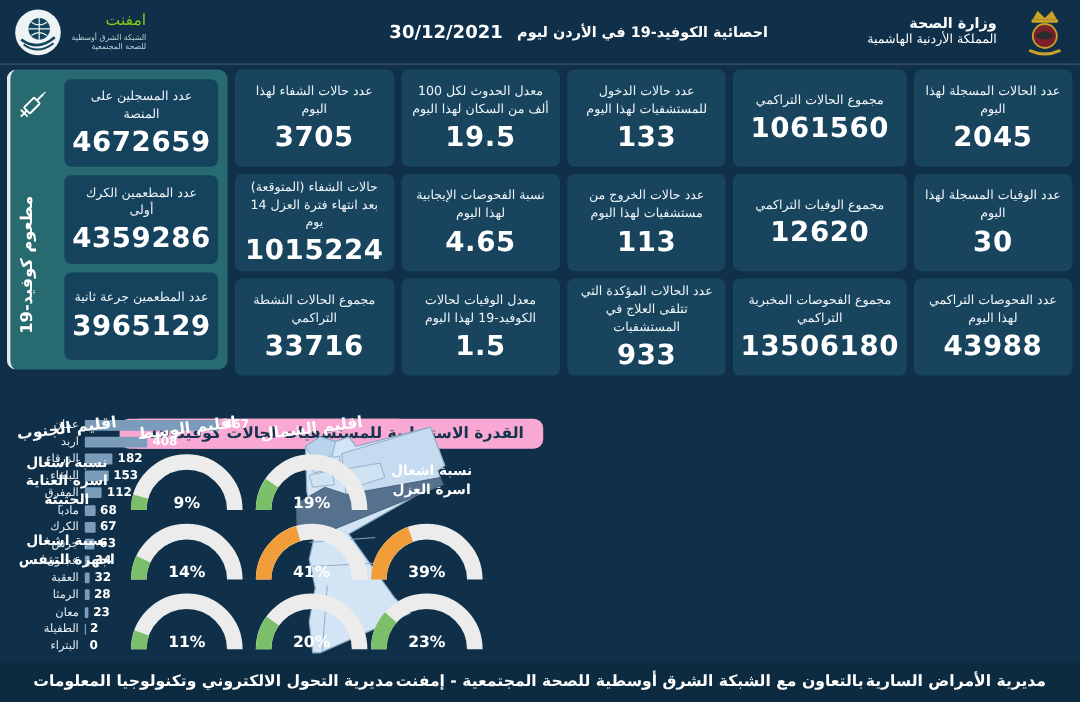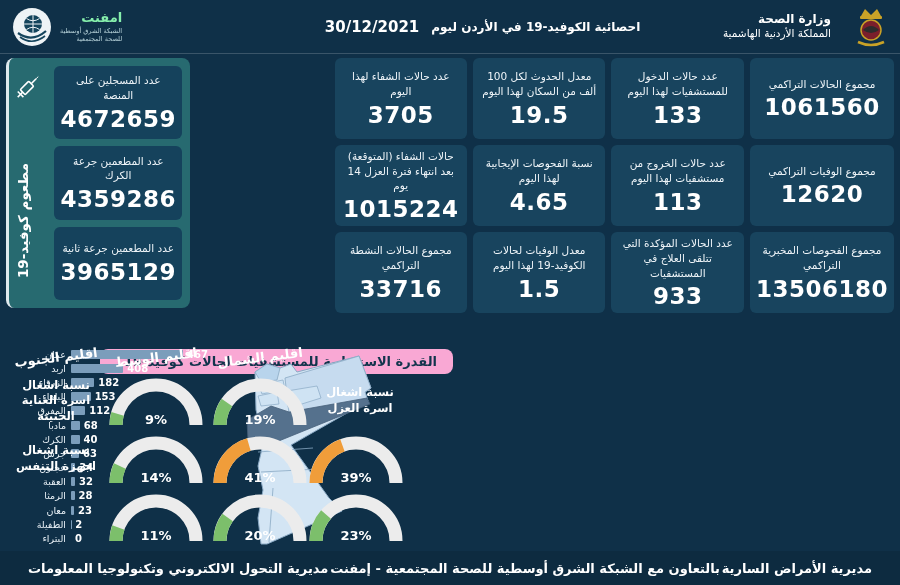--- a/index.html
+++ b/index.html
@@ -19,21 +19,21 @@
   }
   .ministry{display:flex;align-items:center;gap:23px;}
   .ministry .txt{text-align:right;line-height:1.3;}
   .ministry .l1{font-size:12px;font-weight:bold;}
   .ministry .l2{font-size:10.5px;}
   .titleblock{display:flex;align-items:center;gap:12px;margin-left:120px;}
   .page-title{font-size:12px;font-weight:bold;}
   .page-date{font-size:15px;font-weight:bold;direction:ltr;}
   .emphnet{display:flex;align-items:center;gap:8px;}
   .emphnet .txt{text-align:right;line-height:1.25;}
-  .emphnet .name{font-size:13px;font-weight:bold;color:#86efac;}
+  .emphnet .name{font-size:13px;font-weight:normal;color:#84cc16;}
   .emphnet .sub{font-size:6.5px;color:#b8d3da;}
 
   
   .main{
     position:absolute;top:58px;right:6px;left:6px;height:250px;
     display:flex;gap:6px;
   }
   .stats-grid{flex:1;display:grid;grid-template-columns:repeat(5,1fr);gap:6px;}
   .stat-col{display:grid;grid-template-rows:repeat(3,1fr);gap:6px;}
   .card{
@@ -140,20 +140,34 @@
         <circle cx="21" cy="17" r="9" fill="#14445c"></circle>
         <path d="M12 17 h18 M21 8 v18 M14.5 11.5 q6.5 4.5 13 0 M14.5 22.5 q6.5 -4.5 13 0" stroke="#eef3f6" stroke-width="1" fill="none"></path>
         <path d="M6 26 Q20 36 34 24" stroke="#14445c" stroke-width="2.2" fill="none"></path>
         <path d="M8 30 Q20 39 33 29" stroke="#14445c" stroke-width="1.6" fill="none"></path>
       </svg>
     </div>
   </div>
 
   <div class="main">
     <div class="stats-grid" id="statsGrid">
+        <div class="stat-col">
+          <div class="card">
+            <div class="lbl">عدد الحالات المسجلة لهذا اليوم</div>
+            <div class="val">2045</div>
+          </div>
+          <div class="card">
+            <div class="lbl">عدد الوفيات المسجلة لهذا اليوم</div>
+            <div class="val">30</div>
+          </div>
+          <div class="card">
+            <div class="lbl">عدد الفحوصات التراكمي لهذا اليوم</div>
+            <div class="val">43988</div>
+          </div>
+        </div>
         <div class="stat-col">
           <div class="card">
             <div class="lbl">مجموع الحالات التراكمي</div>
             <div class="val">1061560</div>
           </div>
           <div class="card">
             <div class="lbl">مجموع الوفيات التراكمي</div>
             <div class="val">12620</div>
           </div>
           <div class="card">
@@ -214,21 +228,21 @@
           <line x1="8" y1="15.5" x2="11" y2="15.5"></line>
           <line x1="8" y1="11.5" x2="8" y2="19.5"></line>
           <line x1="4" y1="15.5" x2="8" y2="15.5"></line>
         </g>
       </svg>
       <div class="vax-vert">مطعوم كوفيد-19</div>
       <div id="vaxCards" style="display:contents"><div class="card">
             <div class="lbl">عدد المسجلين على المنصة</div>
             <div class="val">4672659</div>
           </div><div class="card">
-            <div class="lbl">عدد المطعمين جرعة الكرك</div>
+            <div class="lbl">عدد المطعمين الكرك أولى</div>
             <div class="val">4359286</div>
           </div><div class="card">
             <div class="lbl">عدد المطعمين جرعة ثانية</div>
             <div class="val">3965129</div>
           </div></div>
     </div>
   </div>
 
   <div class="pill pill-bars">توزيع حالات كوفيد-19 لهذا اليوم</div>
   <div class="pill pill-gauges">القدرة الاستيعابية للمستشفيات لحالات كوفيد-19</div>
@@ -274,21 +288,21 @@
         <div class="bar-track">
           <div class="bar-fill" style="width: 8.72394px; background: rgb(123, 157, 187);"></div>
         </div>
         <div class="bar-val">68</div>
       </div>
       <div class="bar-row">
         <div class="bar-label">الكرك</div>
         <div class="bar-track">
           <div class="bar-fill" style="width: 8.59565px; background: rgb(123, 157, 187);"></div>
         </div>
-        <div class="bar-val">40</div>
+        <div class="bar-val">67</div>
       </div>
       <div class="bar-row">
         <div class="bar-label">جرش</div>
         <div class="bar-track">
           <div class="bar-fill" style="width: 8.08247px; background: rgb(123, 157, 187);"></div>
         </div>
         <div class="bar-val">63</div>
       </div>
       <div class="bar-row">
         <div class="bar-label">عجلون</div>

